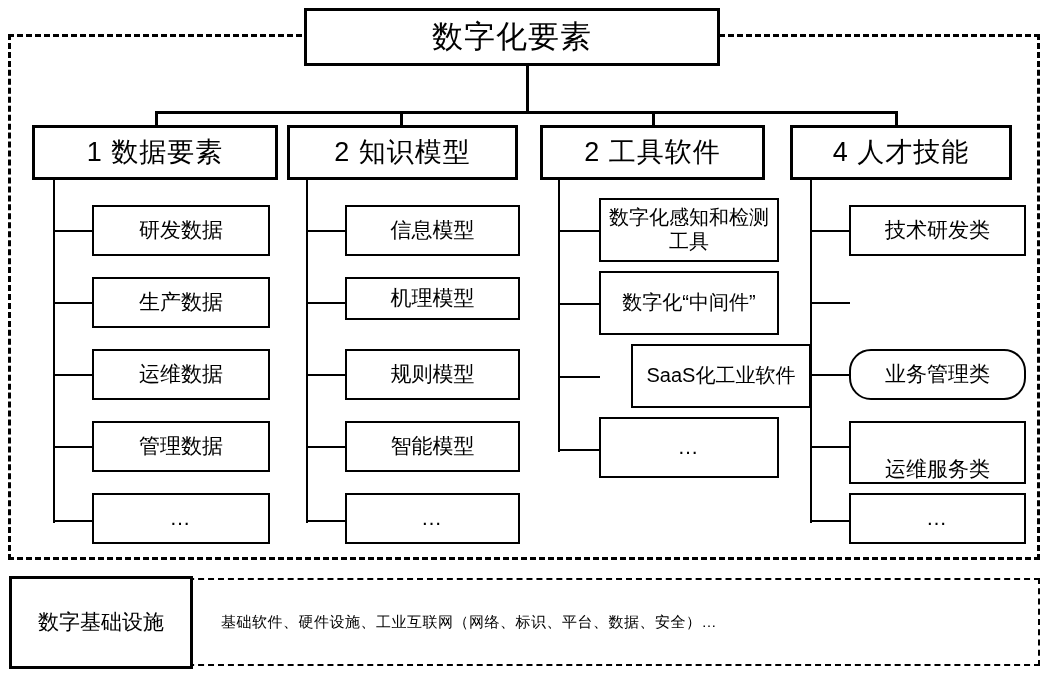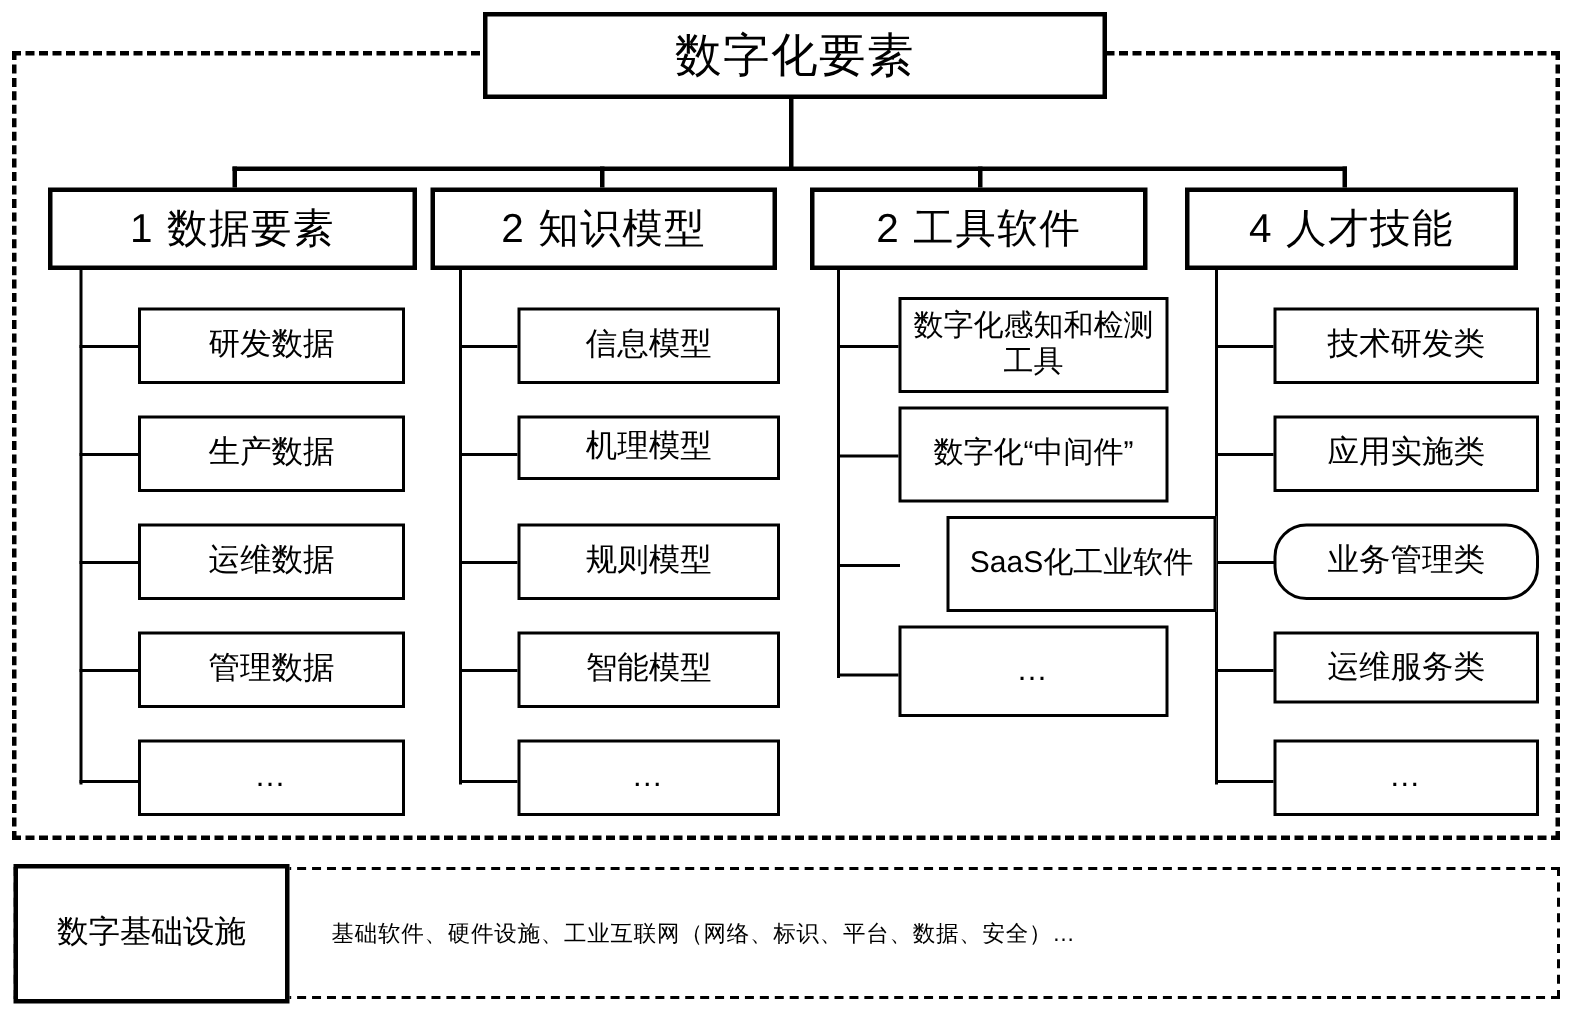--- a/index.html
+++ b/index.html
@@ -98,21 +98,21 @@
   .line-v.thin { width: 2px; }
   .line-h.thin { height: 2px; }
 </style>
 </head>
 <body>
 
 <div id="canvas">
 
   <div class="dashed-region" style="left:8px; top:34px; width:1032px; height:526px;"></div>
 
-  <div class="box title-box" style="left:322px; top:8px; width:416px; height:58px;">
+  <div class="box title-box" style="left:304px; top:8px; width:416px; height:58px;">
     <span class="txt">数字化要素</span>
   </div>
 
   <div class="line-v" style="left:526px; top:66px; height:47px;"></div>
 
   <div class="line-h" style="left:155px; top:111px; width:743px;"></div>
 
   <div class="line-v" style="left:155px; top:111px; height:17px;"></div>
   <div class="line-v" style="left:400px; top:111px; height:17px;"></div>
   <div class="line-v" style="left:652px; top:111px; height:17px;"></div>
@@ -198,27 +198,24 @@
   <div class="line-v thin" style="left:810px; top:180px; height:343px;"></div>
   <div class="line-h thin" style="left:810px; top:230px; width:40px;"></div>
   <div class="line-h thin" style="left:810px; top:302px; width:40px;"></div>
   <div class="line-h thin" style="left:810px; top:374px; width:40px;"></div>
   <div class="line-h thin" style="left:810px; top:446px; width:40px;"></div>
   <div class="line-h thin" style="left:810px; top:520px; width:40px;"></div>
 
   <div class="box leaf-box" style="left:849px; top:205px; width:177px; height:51px;">
     <span class="txt">技术研发类</span>
   </div>
-  <div class="box leaf-box" style="left:849px; top:277px; width:177px; height:51px;">
-    <span class="txt">应用实施类</span>
-  </div>
   <div class="box leaf-box" style="left:849px; top:349px; width:177px; height:51px;border-radius:22px;">
     <span class="txt">业务管理类</span>
   </div>
-  <div class="box leaf-box" style="left:849px; top:421px; width:177px; height:48px;">
+  <div class="box leaf-box" style="left:849px; top:421px; width:177px; height:63px;align-items:flex-end;">
     <span class="txt">运维服务类</span>
   </div>
   <div class="box leaf-box dots" style="left:849px; top:493px; width:177px; height:51px;">
     <span class="txt">…</span>
   </div>
 
   <div class="dashed-strip" style="left:9px; top:578px; width:1031px; height:88px;">
     <span class="strip-text" style="margin-left:184px;">基础软件、硬件设施、工业互联网（网络、标识、平台、数据、安全）…</span>
   </div>
   <div class="box infra-box" style="left:9px; top:576px; width:184px; height:93px;">

